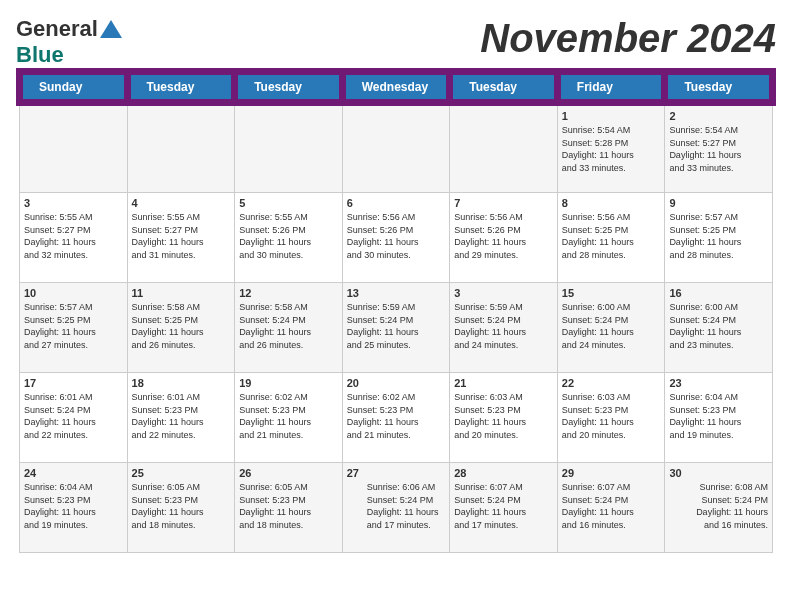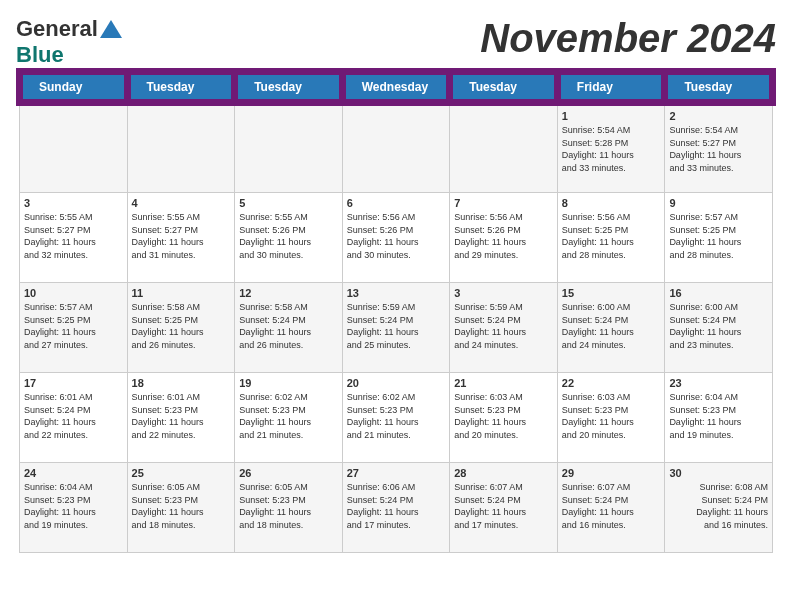--- a/index.html
+++ b/index.html
@@ -302,21 +302,21 @@
         </td>
         <td>
           <span class="day-num">26</span>
           <div class="day-info" style="white-space: pre-line;">Sunrise: 6:05 AM
 Sunset: 5:23 PM
 Daylight: 11 hours
 and 18 minutes.</div>
         </td>
         <td>
           <span class="day-num">27</span>
-          <div class="day-info" style="white-space: pre-line;">Sunrise: 6:06 AM
+          <div class="day-info" style="white-space: pre-line; margin-left: 20px;">Sunrise: 6:06 AM
 Sunset: 5:24 PM
 Daylight: 11 hours
 and 17 minutes.</div>
         </td>
         <td>
           <span class="day-num">28</span>
           <div class="day-info" style="white-space: pre-line;">Sunrise: 6:07 AM
 Sunset: 5:24 PM
 Daylight: 11 hours
 and 17 minutes.</div>

